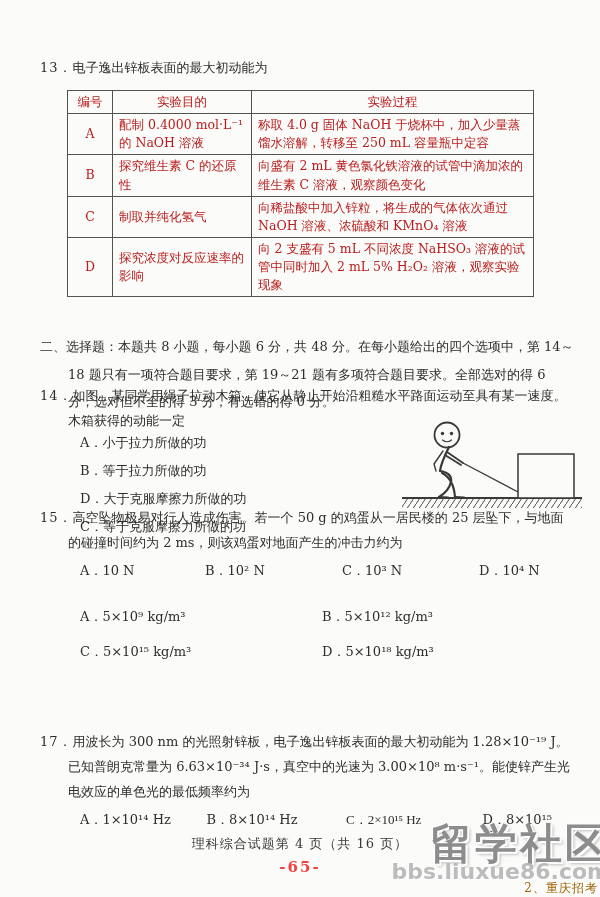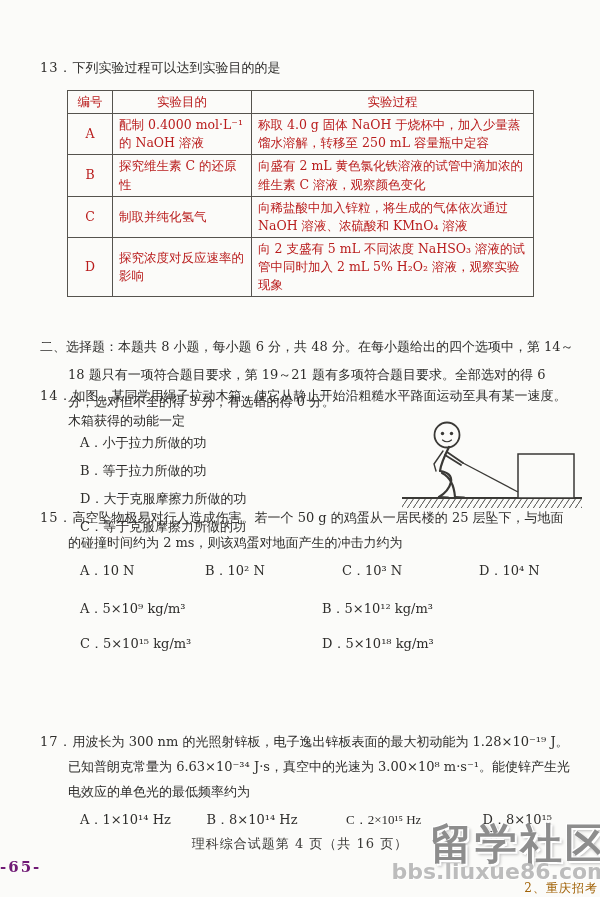--- a/index.html
+++ b/index.html
@@ -51,21 +51,21 @@
   .q17 { top: 730px; }
 
   .q14 .opts { margin-left: 40px; margin-top: 2px; }
   .q14 .opt { line-height: 1.0; margin-bottom: 15px; }
 
   .opt-row { display: flex; margin-left: 40px; margin-top: 6px; }
   .q15 .opt-row .opt:nth-child(1) { width: 125px; }
   .q15 .opt-row .opt:nth-child(2) { width: 137px; }
   .q15 .opt-row .opt:nth-child(3) { width: 137px; }
 
-  .opt-grid { display: grid; grid-template-columns: 242px auto; margin-left: 40px; margin-top: 4px; row-gap: 17px; }
+  .opt-grid { display: grid; grid-template-columns: 242px auto; margin-left: 40px; margin-top: 12px; row-gap: 17px; }
 
   .q17 .opt-row .opt:nth-child(1) { width: 127px; }
   .q17 .opt-row .opt:nth-child(2) { width: 140px; }
   .q17 .opt-row .opt:nth-child(3) { width: 137px; font-family: Liberation Serif, serif; }
 
   
   .fig14 {
     position: absolute;
     right: -14px; top: 30px;
     width: 190px; height: 102px;
@@ -76,24 +76,24 @@
     position: absolute;
     left: 0; right: 0; top: 835px;
     text-align: center;
     font-size: 13px;
     color: #3a3936;
     letter-spacing: 1px;
   }
   .page-number {
     position: absolute;
     left: 0; right: 0; top: 858px;
-    text-align: left;
+    text-align: center;
     font-size: 15px;
     font-weight: bold;
-    color: #701a75;
+    color: #ef4444;
     letter-spacing: 2px;
   }
 
   
   .watermark {
     position: absolute;
     right: -10px; bottom: 14px;
     text-align: right;
     z-index: 3;
     font-family: "DejaVu Sans", "Liberation Sans", sans-serif;
@@ -124,21 +124,21 @@
     letter-spacing: 1px;
     margin-top: 32px;
   }
 </style>
 </head>
 <body>
 
 <div class="page">
 
   <div class="block q13">
-    <p class="hang"><span class="q-num">13．</span><span>下列实验过程可以达到实验目的的是</span></p>
+    <p class="hang"><span class="q-num">13．</span><span>电子逸出锌板表面的最大初动能为</span></p>
   </div>
 
   <table class="exp-table">
     <thead>
       <tr>
         <th>编号</th>
         <th>实验目的</th>
         <th>实验过程</th>
       </tr>
     </thead>

